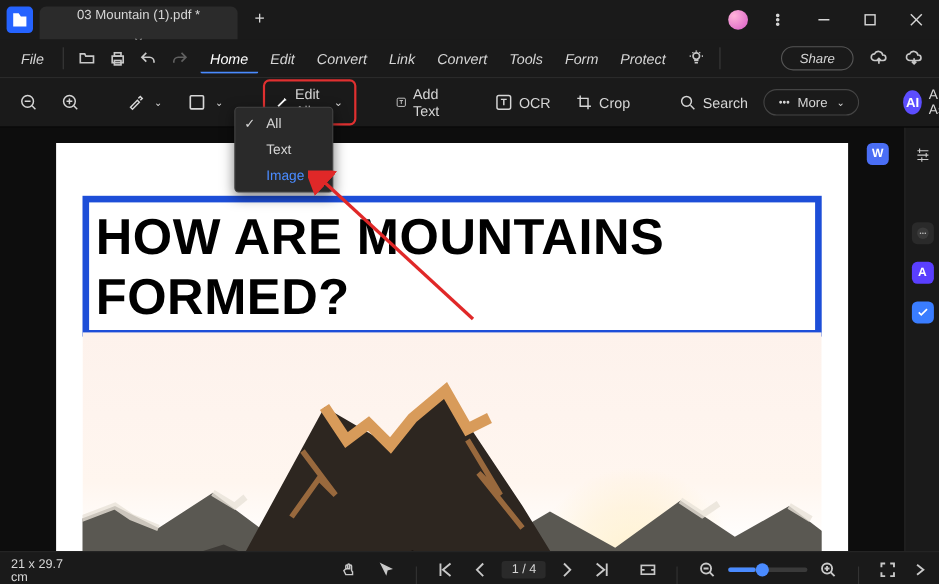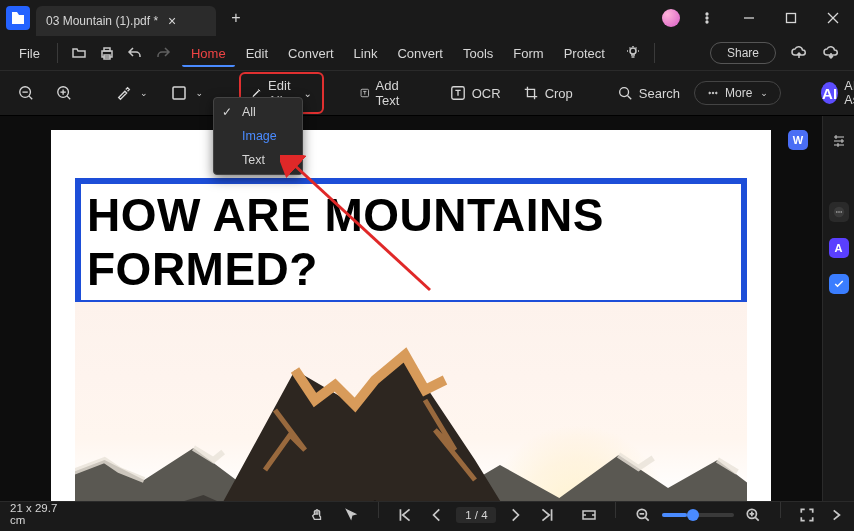--- a/index.html
+++ b/index.html
@@ -3,51 +3,51 @@
 <meta charset="utf-8">
 <style>
 * { box-sizing: border-box; margin: 0; padding: 0; font-family: -apple-system, "Segoe UI", Arial, sans-serif; }
 html, body { width: 854px; height: 531px; background: #1a1a1a; color: #d6d6d6; overflow: hidden; user-select: none; }
 .app { width: 854px; height: 531px; display: flex; flex-direction: column; }
 
 
 .titlebar { height: 36px; background: #1a1a1a; display: flex; align-items: center; padding: 0 6px; gap: 6px; }
 .logo { width: 24px; height: 24px; background: #2563ff; border-radius: 4px; display: flex; align-items: center; justify-content: center; }
 .logo svg { width: 16px; height: 16px; }
-.tab { background: #2b2b2b; border-radius: 6px 6px 0 0; height: 30px; margin-top: 6px; display: flex; align-items: center; padding: 0 10px; font-size: 12px; gap: 10px; min-width: 180px; }
+.tab { background: #2b2b2b; border-radius: 6px 6px 0 0; height: 30px; margin-top: 6px; display: flex; align-items: center; padding: 0 10px; font-size: 12px; gap: 10px; min-width: 180px; flex-direction: column; }
 .tab .close { font-size: 14px; cursor: pointer; }
 .newtab { width: 28px; height: 28px; display: flex; align-items: center; justify-content: center; font-size: 16px; cursor: pointer; }
 .title-spacer { flex: 1; }
 .titlebar-right { display: flex; align-items: center; gap: 12px; }
 .avatar { width: 18px; height: 18px; border-radius: 50%; background: radial-gradient(circle at 30% 30%, #ffb3d9, #d85cc6); }
 .win-btn { width: 30px; height: 30px; display: flex; align-items: center; justify-content: center; cursor: pointer; }
 .win-btn svg { width: 12px; height: 12px; stroke: #d6d6d6; fill: none; stroke-width: 1.3; }
 
 
-.menubar { height: 34px; background: #1a1a1a; display: flex; align-items: center; padding: 0 10px; gap: 2px; font-size: 13px; }
+.menubar { height: 34px; background: #1a1a1a; display: flex; align-items: center; padding: 0 10px; gap: 2px; font-size: 13px; font-style: italic; }
 .menu-item { padding: 6px 9px; cursor: pointer; border-radius: 2px; }
-.menu-item.active { color: #ef4444; border-bottom: 2px solid #4a8bff; padding-bottom: 4px; }
+.menu-item.active { color: #ffffff; border-bottom: 2px solid #4a8bff; padding-bottom: 4px; }
 .menu-sep { width: 1px; height: 20px; background: #3a3a3a; margin: 0 6px; }
 .icon-btn { width: 26px; height: 26px; display: flex; align-items: center; justify-content: center; cursor: pointer; border-radius: 4px; }
 .icon-btn svg { width: 16px; height: 16px; stroke: #c8c8c8; fill: none; stroke-width: 1.5; }
 .menubar .share-btn { margin-left: auto; border: 1px solid #555; border-radius: 14px; padding: 3px 16px; font-size: 12px; cursor: pointer; }
 .menubar .small-icons { display: flex; gap: 6px; margin-left: 8px; }
 
 
 .toolbar { height: 46px; background: #1a1a1a; display: flex; align-items: center; padding: 0 10px; gap: 6px; font-size: 13px; border-top: 1px solid #2a2a2a; border-bottom: 1px solid #000; }
 .tool-sep { width: 1px; height: 24px; background: #333; margin: 0 8px; }
 .tool-btn { display: flex; align-items: center; gap: 6px; padding: 5px 8px; cursor: pointer; border-radius: 4px; }
 .tool-btn svg { width: 16px; height: 16px; stroke: #d6d6d6; fill: none; stroke-width: 1.5; }
 .tool-btn.square svg { width: 18px; height: 18px; }
 .edit-all { border: 2px solid #e03030; border-radius: 6px; padding: 4px 10px; position: relative; }
 .edit-all .caret { font-size: 10px; margin-left: 2px; }
 .more-btn { border: 1px solid #444; border-radius: 14px; padding: 3px 12px; display: flex; align-items: center; gap: 6px; font-size: 12px; }
 .toolbar-spacer { flex: 1; }
 .ai-assist { display: flex; align-items: center; gap: 6px; margin-left: 6px; }
-.ai-circle { width: 22px; height: 22px; border-radius: 50%; background: #5c4dff; color: #fff; display: flex; align-items: center; justify-content: center; font-size: 15px; font-weight: 600; }
+.ai-circle { width: 22px; height: 22px; border-radius: 50%; background: #5c4dff; color: #fff; display: flex; align-items: center; justify-content: center; font-size: 12px; font-weight: 600; }
 
 
 .dropdown { position: absolute; top: 97px; left: 213px; background: #2a2a2a; border: 1px solid #444; border-radius: 4px; width: 90px; z-index: 50; padding: 2px 0; box-shadow: 0 4px 12px rgba(0,0,0,.5); font-size: 12.5px; }
 .dd-item { padding: 5px 10px 5px 28px; position: relative; cursor: pointer; }
 .dd-item.checked::before { content: "✓"; position: absolute; left: 8px; top: 5px; font-size: 12px; }
 .dd-item.hovered { color: #4a8bff; }
 
 
 .workspace { flex: 1; display: flex; position: relative; overflow: hidden; background: #0d0d0d; }
 .canvas { flex: 1; background: #0d0d0d; display: flex; justify-content: center; padding-top: 4px; position: relative; overflow: hidden; }
@@ -69,21 +69,21 @@
 .rightrail { width: 32px; background: #1a1a1a; display: flex; flex-direction: column; align-items: center; padding-top: 14px; gap: 16px; border-left: 1px solid #2a2a2a; }
 .rail-icon { width: 22px; height: 22px; display: flex; align-items: center; justify-content: center; cursor: pointer; }
 .rail-icon svg { width: 16px; height: 16px; }
 .rail-badge { width: 20px; height: 20px; border-radius: 5px; display: flex; align-items: center; justify-content: center; font-size: 11px; font-weight: 600; }
 .rail-badge.w { background: #4a6ef5; color: #fff; }
 .rail-badge.chat { background: #2a2a2a; }
 .rail-badge.a { background: #5a3fff; color:#fff; }
 .rail-badge.check { background: #3a7dff; color:#fff; }
 
 
-.statusbar { height: 30px; background: #1a1a1a; border-top: 1px solid #2a2a2a; display: flex; align-items: flex-start; padding: 0 10px; font-size: 11.5px; gap: 8px; }
+.statusbar { height: 30px; background: #1a1a1a; border-top: 1px solid #2a2a2a; display: flex; align-items: flex-end; padding: 0 10px; font-size: 11.5px; gap: 8px; }
 .status-spacer { width: 230px; }
 .status-icons { display: flex; gap: 8px; }
 .status-icons .icon-btn svg { width: 14px; height: 14px; }
 .status-sep { width: 1px; height: 16px; background: #333; margin: 0 6px; }
 .page-nav { display: flex; align-items: center; gap: 6px; }
 .page-disp { background: #2a2a2a; padding: 2px 6px; border-radius: 3px; min-width: 40px; text-align: center; }
 .status-flex { flex: 1; }
 .zoom { display: flex; align-items: center; gap: 6px; }
 .slider { width: 72px; height: 4px; background: #3a3a3a; border-radius: 2px; position: relative; }
 .slider-fill { position: absolute; left: 0; top: 0; height: 100%; width: 35%; background: #4a8bff; border-radius: 2px; }
@@ -325,22 +325,22 @@
       <div class="rail-badge check">
           <svg viewBox="0 0 16 16" width="12" height="12">
             <path d="M3 8l3 3 7-7" stroke="#fff" fill="none" stroke-width="2"></path>
           </svg>
         </div>
     </div>
   </div>
 
   <div class="dropdown" id="dd">
       <div class="dd-item checked">All</div>
+      <div class="dd-item">Text</div>
       <div class="dd-item hovered">Image</div>
-      <div class="dd-item">Text</div>
     </div>
 
   <div class="arrow-ann">
     <svg viewBox="0 0 160 140">
       <defs>
           <marker id="ah" markerWidth="10" markerHeight="10" refX="2" refY="5" orient="auto">
             <path d="M0 0 L10 5 L0 10 Z" fill="#e02828"></path>
           </marker>
         </defs>
       <line x1="150" y1="135" x2="12" y2="8" stroke="#e02828" stroke-width="3" marker-end="url(#ah)"></line>

